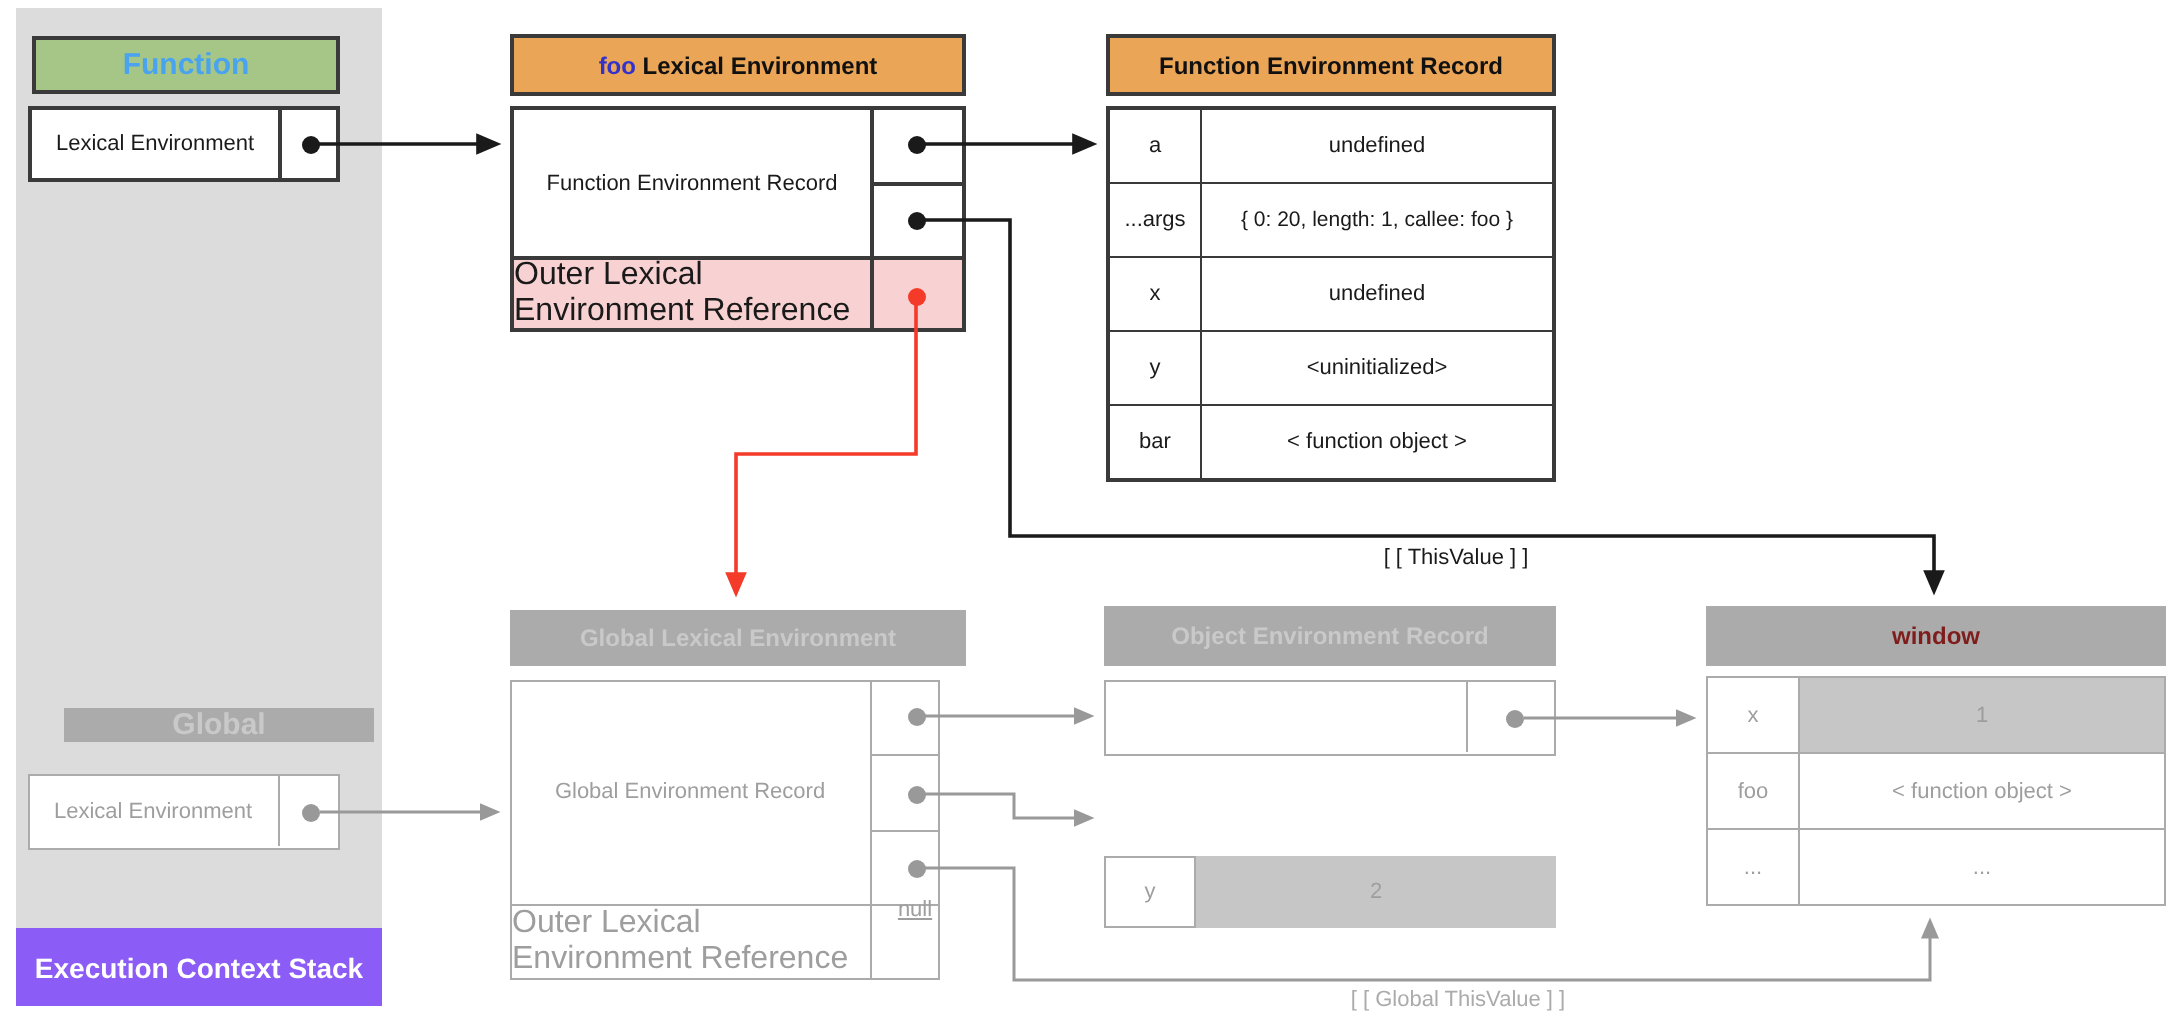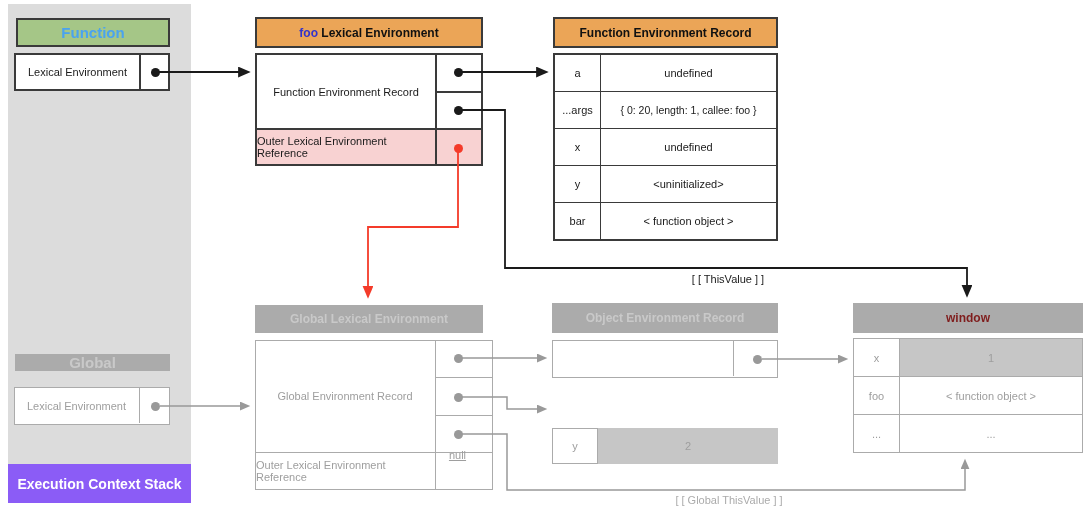--- a/index.html
+++ b/index.html
@@ -24,21 +24,21 @@
   .dot-gray{background:#999;}
   .fer-row{display:flex;flex:1;border-top:1.5px solid #3a3a3a;}
   .fer-row:first-child{border-top:none;}
   .fer-key{width:45px;border-right:1.5px solid #3a3a3a;display:flex;align-items:center;justify-content:center;font-size:11px;color:#1a1a1a;}
   .fer-val{flex:1;display:flex;align-items:center;justify-content:center;font-size:11px;color:#1a1a1a;}
   .win-row{display:flex;flex:1;border-top:1.5px solid #ABABAB;}
   .win-row:first-child{border-top:none;}
   .win-key{width:45px;border-right:1.5px solid #ABABAB;display:flex;align-items:center;justify-content:center;font-size:11px;color:#9E9E9E;}
   .win-val{flex:1;display:flex;align-items:center;justify-content:center;font-size:11px;color:#9E9E9E;}
   .lbl11{font-size:11px;}
-  .lbl10{font-size:11px;}
+  .lbl10{font-size:16px;}
 </style>
 </head>
 <body>
 
 <div id="canvas">
 
   <div class="abs" style="left:8px;top:4px;width:183px;height:460px;background:#DCDCDC;"></div>
 
   <div class="abs flexc" style="left:8px;top:464px;width:183px;height:39px;background:#8b5cf6;">
     <span style="color:#fff;font-weight:bold;font-size:14px;">Execution Context Stack</span>
@@ -91,21 +91,21 @@
     <div class="fer-row">
       <div class="fer-key">bar</div>
       <div class="fer-val">&lt; function object &gt;</div>
     </div>
   </div>
 
   <div class="abs gyhdr flexc" style="left:255px;top:305px;width:228px;height:28px;">
     <span>Global Lexical Environment</span>
   </div>
 
-  <div class="abs gybox" style="left:255px;top:340px;width:238px;height:150px;">
+  <div class="abs gybox" style="left:255px;top:340px;width:215px;height:150px;">
     <div class="abs divider-gy" style="left:178.5px;top:0;width:1.5px;bottom:0;"></div>
     <div class="abs divider-gy" style="left:180px;top:35.5px;right:0;height:1.5px;"></div>
     <div class="abs divider-gy" style="left:180px;top:73.5px;right:0;height:1.5px;"></div>
     <div class="abs divider-gy" style="left:0;top:110.5px;right:0;height:1.5px;"></div>
     <div class="abs flexc lbl11 gytext" style="left:0;top:0;width:178px;height:110px;">Global Environment Record</div>
     <div class="abs flexc lbl10 gytext" style="left:0;top:112px;width:178px;height:35px;">Outer Lexical Environment Reference</div>
     <div class="abs flexc lbl11 gytext" style="left:180px;top:96px;width:43px;height:35px;text-decoration:underline;">null</div>
   </div>
 
   <div class="abs gyhdr flexc" style="left:552px;top:303px;width:226px;height:30px;">
@@ -132,21 +132,21 @@
     <div class="win-row">
       <div class="win-key">foo</div>
       <div class="win-val">&lt; function object &gt;</div>
     </div>
     <div class="win-row">
       <div class="win-key">...</div>
       <div class="win-val">...</div>
     </div>
   </div>
 
-  <div class="abs gyhdr flexc" style="left:15px;top:354px;width:155px;height:17px;">
+  <div class="abs gyhdr flexc" style="left:32px;top:354px;width:155px;height:17px;">
     <span style="font-size:15px;">Global</span>
   </div>
 
   <div class="abs gybox" style="left:14px;top:387px;width:156px;height:38px;">
     <div class="abs flexc lbl11 gytext" style="left:0;top:0;width:123px;height:35px;">Lexical Environment</div>
     <div class="abs divider-gy" style="left:123.5px;top:0;width:1.5px;height:35px;"></div>
   </div>
 
   <div class="abs flexc lbl11" style="left:628px;top:272px;width:200px;height:14px;color:#1a1a1a;">[ [ ThisValue ] ]</div>
   <div class="abs flexc lbl11" style="left:629px;top:493px;width:200px;height:14px;color:#ABABAB;">[ [ Global ThisValue ] ]</div>

